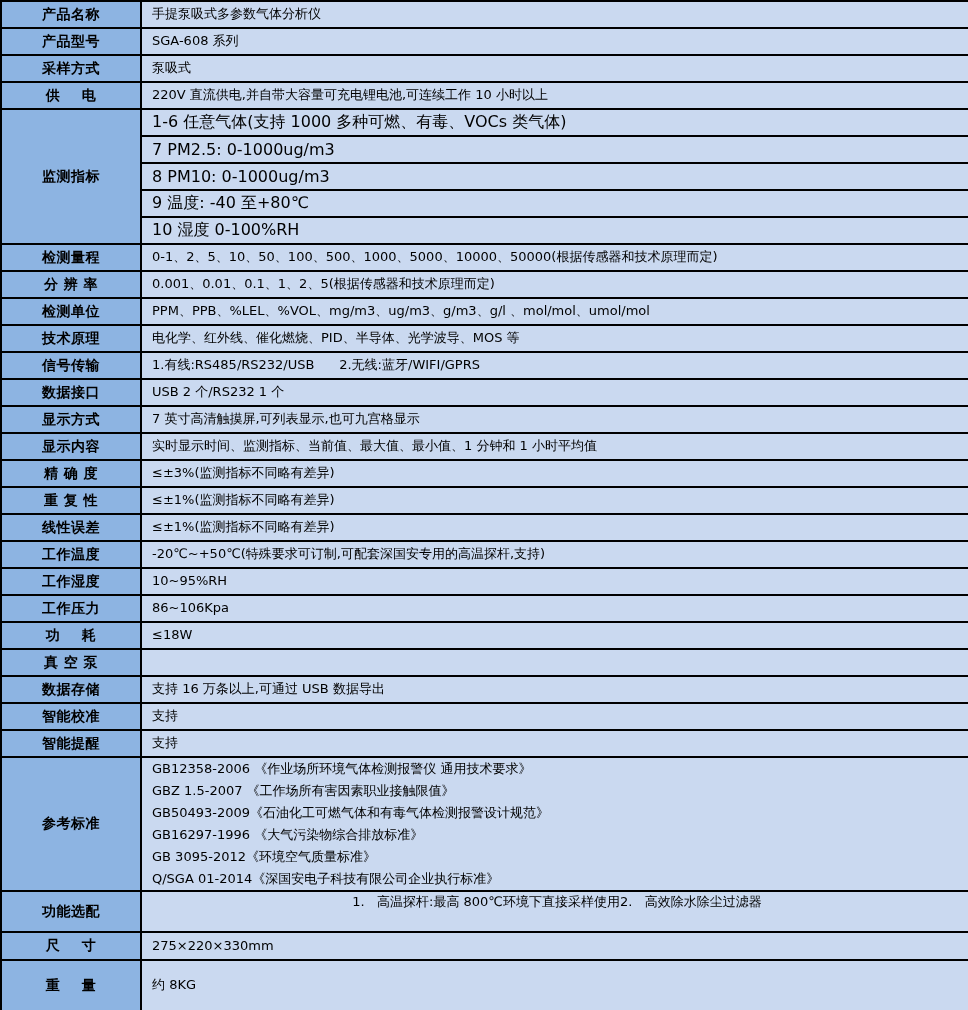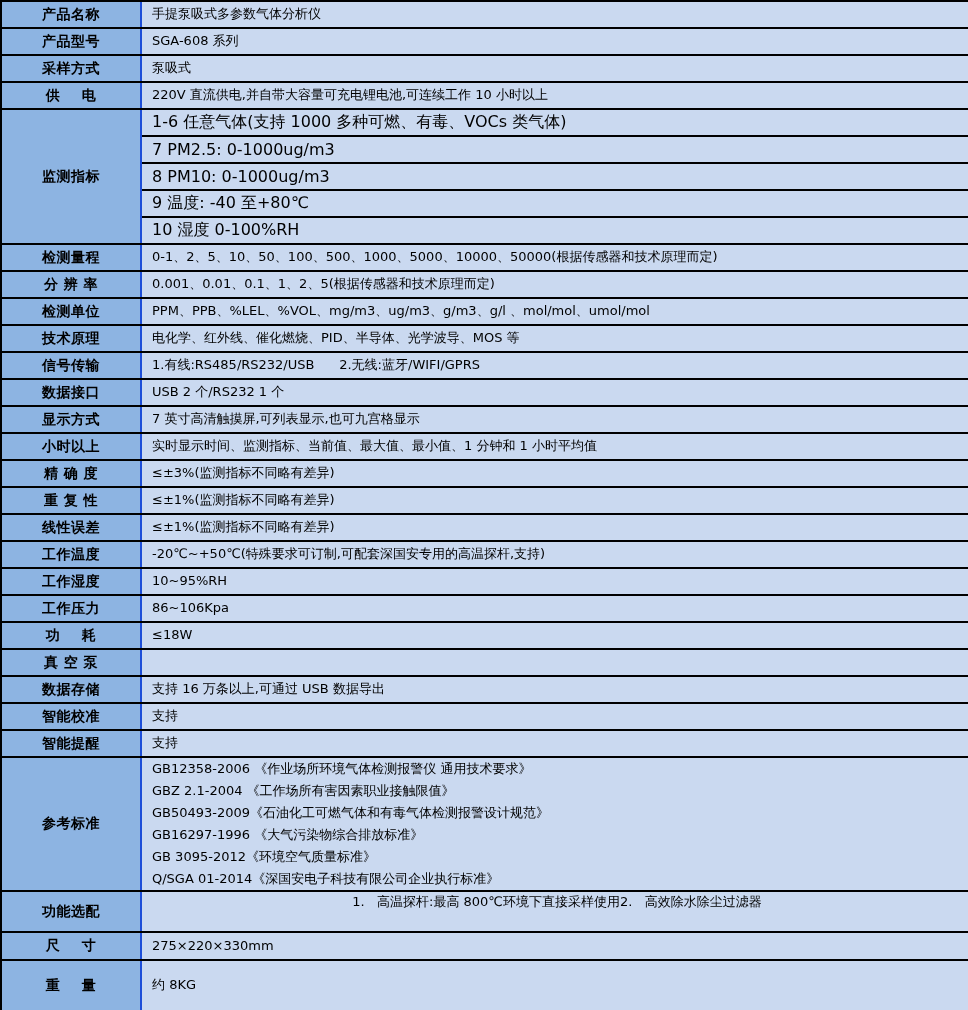--- a/index.html
+++ b/index.html
@@ -11,21 +11,21 @@
   .spec-table{
     width:968px;height:1010px;box-sizing:border-box;
     border-top:2px solid #000;border-left:2px solid #000;
     background:#CAD9F0;
     display:flex;flex-direction:column;
   }
   .row{display:flex;height:27px;flex:0 0 auto;border-bottom:2px solid #000;box-sizing:border-box;}
   .row.grow{flex:1 1 auto;border-bottom:none;}
   .cell{box-sizing:border-box;}
   .label{
-    flex:0 0 140px;width:140px;background:#8DB4E2;border-right:2px solid #1d4ed8;
+    flex:0 0 140px;width:140px;background:#8DB4E2;border-right:2px solid #000000;
     display:flex;align-items:center;justify-content:center;
     font-weight:bold;font-size:14px;white-space:pre;letter-spacing:0.5px;
   }
   .value{
     flex:1 1 auto;background:#CAD9F0;display:flex;align-items:center;
     padding-left:10px;padding-right:6px;font-size:13px;white-space:pre-wrap;line-height:1.25;
   }
   
   .group{display:flex;flex:0 0 auto;border-bottom:2px solid #000;box-sizing:border-box;}
   .group-values{flex:1 1 auto;display:flex;flex-direction:column;}
@@ -100,21 +100,21 @@
   </div>
   <div class="row">
     <div class="cell label">数据接口</div>
     <div class="cell value">USB 2 个/RS232 1 个</div>
   </div>
   <div class="row">
     <div class="cell label">显示方式</div>
     <div class="cell value">7 英寸高清触摸屏,可列表显示,也可九宫格显示</div>
   </div>
   <div class="row">
-    <div class="cell label">小时以上</div>
+    <div class="cell label">显示内容</div>
     <div class="cell value">实时显示时间、监测指标、当前值、最大值、最小值、1 分钟和 1 小时平均值</div>
   </div>
   <div class="row">
     <div class="cell label">精 确 度</div>
     <div class="cell value">≤±3%(监测指标不同略有差异)</div>
   </div>
   <div class="row">
     <div class="cell label">重 复 性</div>
     <div class="cell value">≤±1%(监测指标不同略有差异)</div>
   </div>
@@ -151,21 +151,21 @@
   </div>
   <div class="row">
     <div class="cell label">智能提醒</div>
     <div class="cell value">支持</div>
   </div>
 
   <div class="row standards">
     <div class="cell label">参考标准</div>
     <div class="cell value">
       <div class="line">GB12358-2006 《作业场所环境气体检测报警仪 通用技术要求》</div>
-      <div class="line">GBZ 2.1-2004 《工作场所有害因素职业接触限值》</div>
+      <div class="line">GBZ 1.5-2007 《工作场所有害因素职业接触限值》</div>
       <div class="line">GB50493-2009《石油化工可燃气体和有毒气体检测报警设计规范》</div>
       <div class="line">GB16297-1996 《大气污染物综合排放标准》</div>
       <div class="line">GB 3095-2012《环境空气质量标准》</div>
       <div class="line">Q/SGA 01-2014《深国安电子科技有限公司企业执行标准》</div>
     </div>
   </div>
 
   <div class="row options">
     <div class="cell label">功能选配</div>
     <div class="cell value">

